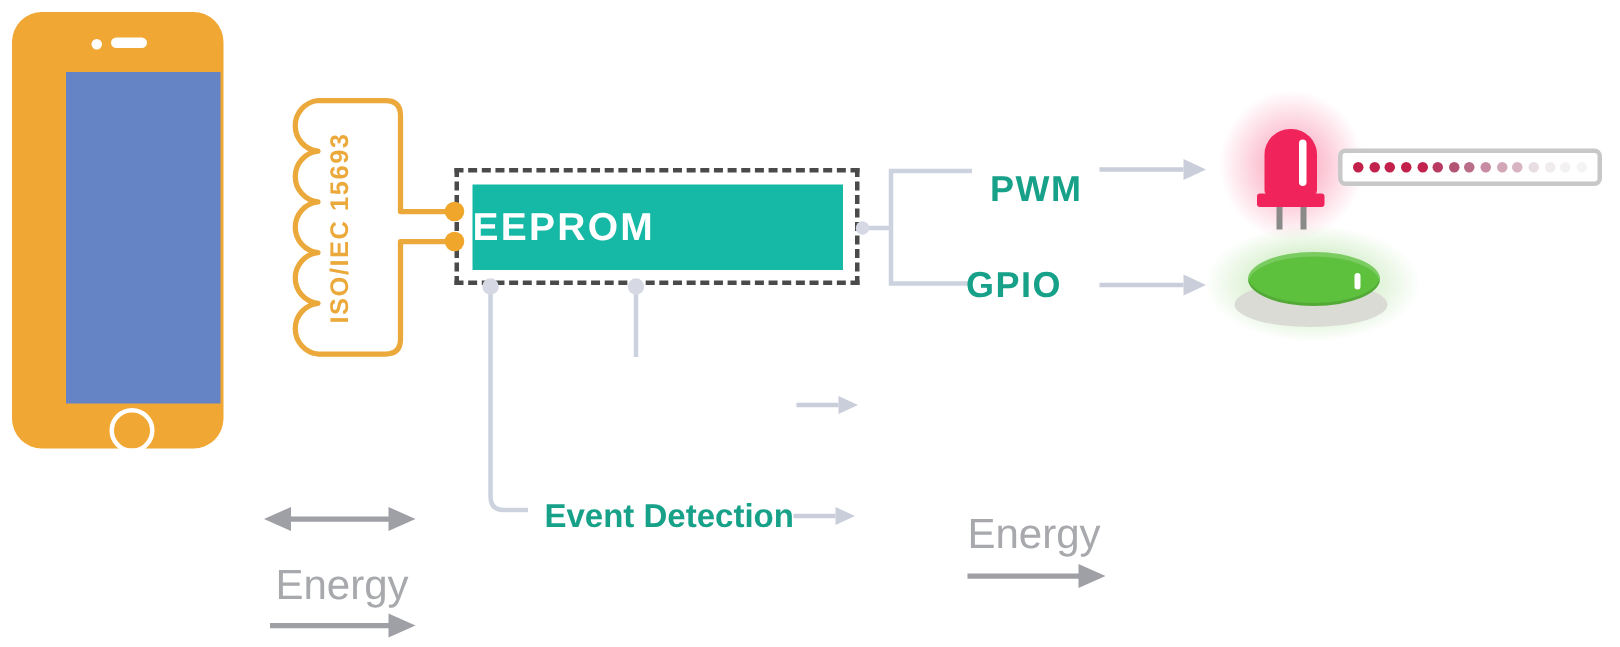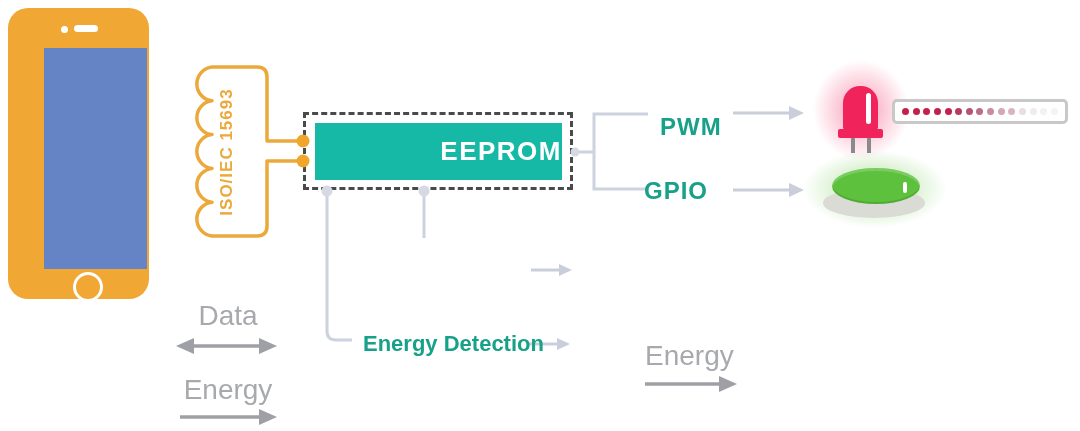--- a/index.html
+++ b/index.html
@@ -11,21 +11,21 @@
   .phone{left:8px;top:8px;width:141px;height:291px;background:#F1A733;border-radius:20px;}
   .phone-camera{left:53px;top:18px;width:7px;height:7px;background:#fff;border-radius:50%;}
   .phone-speaker{left:66px;top:17px;width:24px;height:7px;background:#fff;border-radius:4px;}
   .phone-screen{left:36px;top:40px;width:103px;height:221px;background:#6484C5;}
   .phone-home{left:65px;top:264px;width:24px;height:24px;border:3px solid #fff;border-radius:50%;}
 
   
   .dashed-box{left:303px;top:112px;width:270px;height:78px;border:3px dashed #4A4A4A;
               box-sizing:border-box;z-index:2;}
   .eeprom-box{left:315px;top:123px;width:247px;height:57px;background:#15B9A5;z-index:3;
-              display:flex;align-items:center;justify-content:flex-end;color:#fff;
+              display:flex;align-items:center;justify-content:flex-start;color:#fff;
               font-size:26px;font-weight:bold;letter-spacing:1.5px;}
 
   svg.overlay{left:0;top:0;z-index:4;pointer-events:none;}
 
   
   .teal-label{color:#17A189;font-weight:bold;z-index:5;}
   .lbl-pwm{left:660px;top:113px;font-size:24px;letter-spacing:1px;}
   .lbl-gpio{left:644px;top:177px;font-size:24px;letter-spacing:1px;}
   .lbl-eh{left:356px;top:257px;font-size:22px;}
   .lbl-ed{left:363px;top:331px;font-size:22px;}
@@ -126,23 +126,22 @@
       <polygon points="259,409 277,417 259,425" fill="#9EA0A5"></polygon>
     </g>
     <g>
       <line x1="645" y1="384" x2="721" y2="384" stroke="#9EA0A5" stroke-width="3.5"></line>
       <polygon points="719,376 737,384 719,392" fill="#9EA0A5"></polygon>
     </g>
   </svg>
 
   <div class="abs teal-label lbl-pwm">PWM</div>
   <div class="abs teal-label lbl-gpio">GPIO</div>
-  <div class="abs teal-label lbl-ed">Energy Detection</div>
+  <div class="abs teal-label lbl-ed">Event Detection</div>
 
-  <div class="abs gray-label lbl-data">Data</div>
   <div class="abs gray-label lbl-energy">Energy</div>
   <div class="abs gray-label lbl-energy2">Energy</div>
 
   <div class="abs led-glow"></div>
   <div class="abs led-body"></div>
   <div class="abs led-stripe"></div>
   <div class="abs led-flange"></div>
   <div class="abs led-leg l1"></div>
   <div class="abs led-leg l2"></div>
   <div class="abs led-strip">

